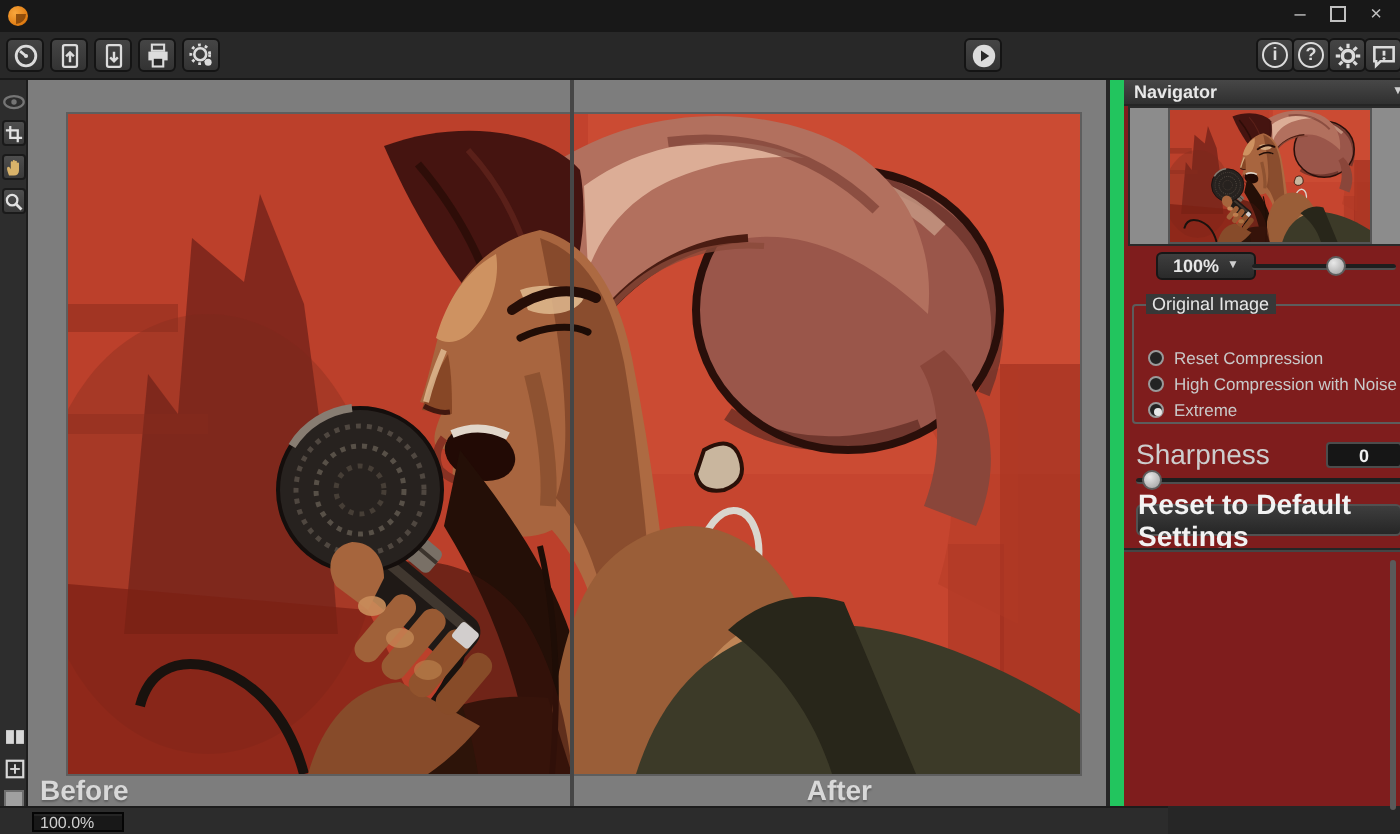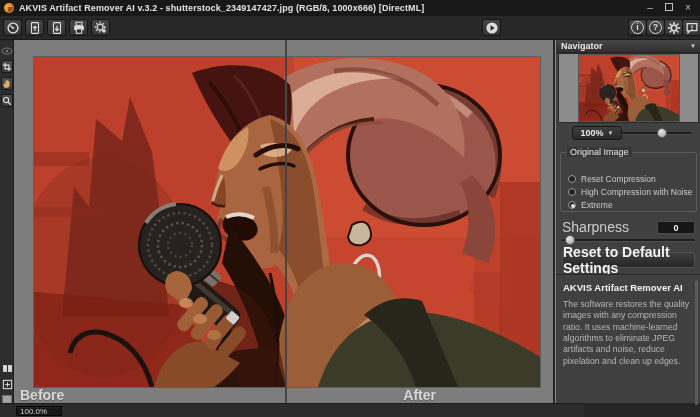--- a/index.html
+++ b/index.html
@@ -37,22 +37,22 @@
 
   
   .canvas{position:absolute;left:14px;top:40px;width:539px;height:363px;background:#7d7d7d;}
   .artwork{position:absolute;left:20px;top:17px;width:506px;height:330px;box-shadow:0 0 0 1px #5e5e5e;}
   .split-line{position:absolute;left:271px;top:0;width:2px;height:363px;background:#464646;}
   .label-bar{position:absolute;left:0;top:347px;width:436px;height:16px;}
   .lbl{position:absolute;top:0;font-size:14px;font-weight:bold;color:#d8d8d8;
        text-shadow:0 1px 1px rgba(0,0,0,.25);line-height:16px;}
 
   
-  .rightpanel{position:absolute;left:555px;top:40px;width:145px;height:363px;background:#404040;
-              border-left:1px solid #22c55e;}
+  .rightpanel{position:absolute;left:555px;top:40px;width:145px;height:363px;background:#7f1d1d;
+              border-left:7px solid #22c55e;}
   .nav-header{position:absolute;left:0;top:0;width:145px;height:13px;
               background:linear-gradient(#474747,#303030);border-bottom:1px solid #252525;
               display:flex;align-items:center;padding:0 5px;}
   .nav-header .t{font-size:9px;font-weight:bold;color:#e8e8e8;}
   .nav-header .arrow{margin-left:auto;font-size:6px;color:#cfcfcf;}
   .thumb-area{position:absolute;left:2px;top:13px;width:141px;height:70px;background:#8c8c8c;
               border:1px solid #2a2a2a;display:flex;align-items:center;justify-content:center;}
   .thumb-area svg{box-shadow:0 0 0 1px #555;}
   .zoom-row{position:absolute;left:0;top:86px;width:145px;height:16px;}
   .zoom-btn{position:absolute;left:16px;top:0;width:50px;height:14px;background:linear-gradient(#3e3e3e,#2a2a2a);
@@ -186,21 +186,20 @@
       <ellipse cx="180" cy="278" rx="7" ry="5" fill="#bf8550" opacity="0.7"></ellipse>
       <rect width="251" height="330" fill="#5e1b12" opacity="0.06"></rect>
     </symbol>
   </defs>
 </svg>
 
 <div class="app">
 
   <div class="titlebar">
     <div class="app-logo"></div>
-    <div class="title-text">AKVIS Artifact Remover AI v.3.2 - shutterstock_2349147427.jpg (RGB/8, 1000x666) [DirectML]</div>
     <div class="win-controls">
       <span class="win-btn">–</span>
       <span class="win-btn"><span class="win-max" style="display:inline-block"></span></span>
       <span class="win-btn">×</span>
     </div>
   </div>
 
   <div class="toolbar">
     <div class="tb-btn" style="left:3px">
       <svg width="14" height="14" viewBox="0 0 16 16">
@@ -364,24 +363,20 @@
       <span class="value-box">0</span>
     </div>
     <div class="slider" style="left:6px;top:199px;width:133px">
       <div class="handle" style="left:2%"></div>
     </div>
 
     <div class="reset-btn">Reset to Default Settings</div>
 
     <div class="panel-divider"></div>
 
-    <div class="about">
-      <h4>AKVIS Artifact Remover AI</h4>
-      <p>The software restores the quality images with any compression ratio. It uses machine-learned algorithms to eliminate JPEG artifacts and noise, reduce pixelation and clean up edges.</p>
-    </div>
     <div class="hint-scrollbar"></div>
   </div>
 
   <div class="statusbar">
     <div class="zoom-status">100.0%</div>
   </div>
 
 </div>
 
 </body></html>

